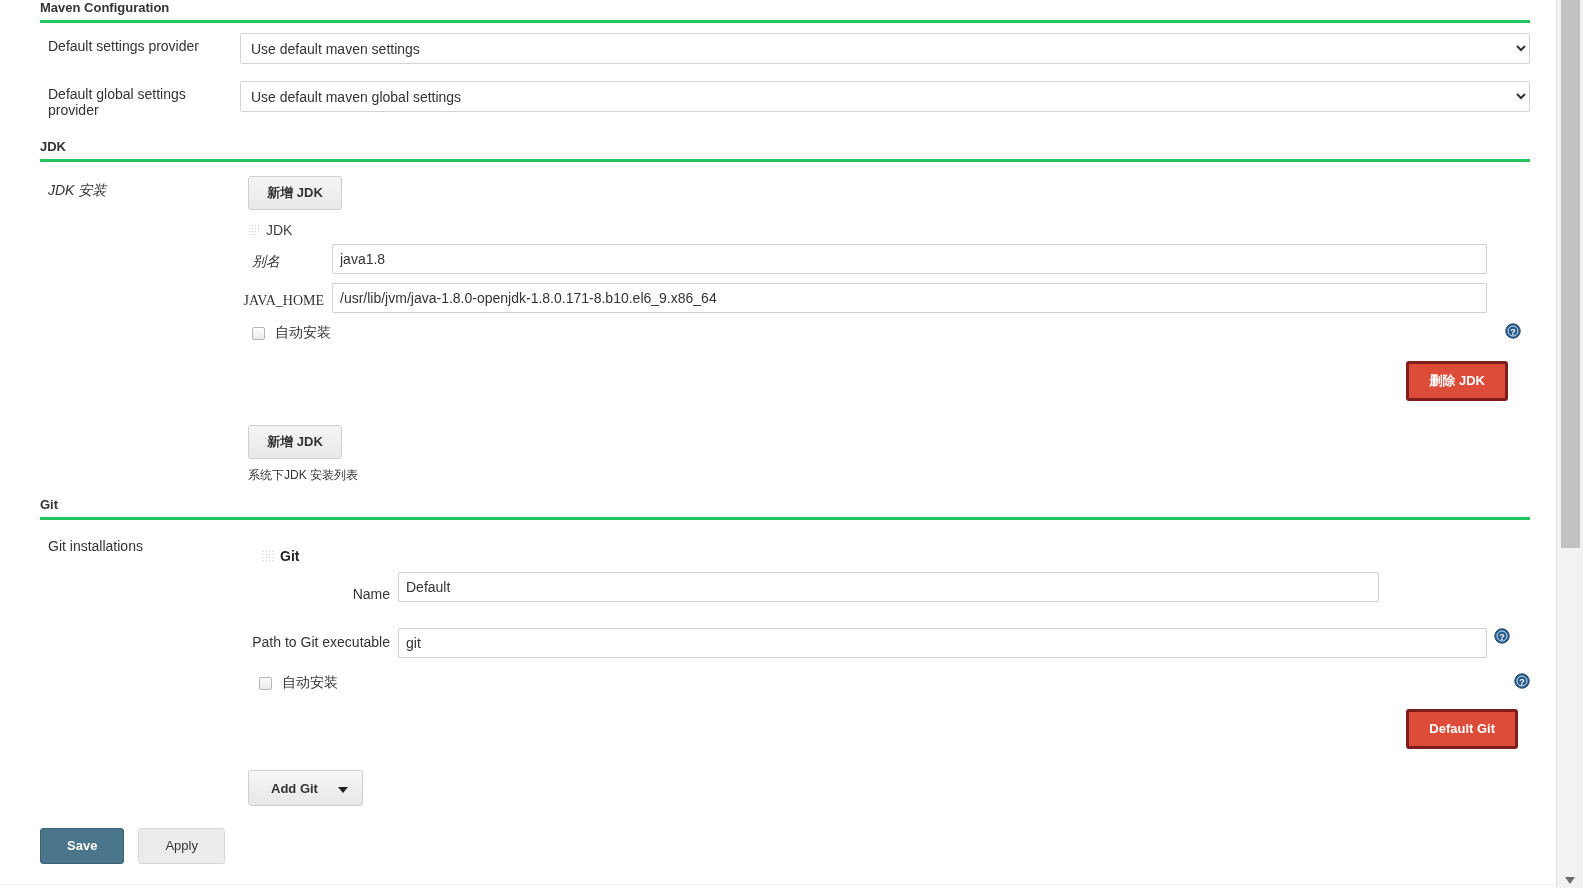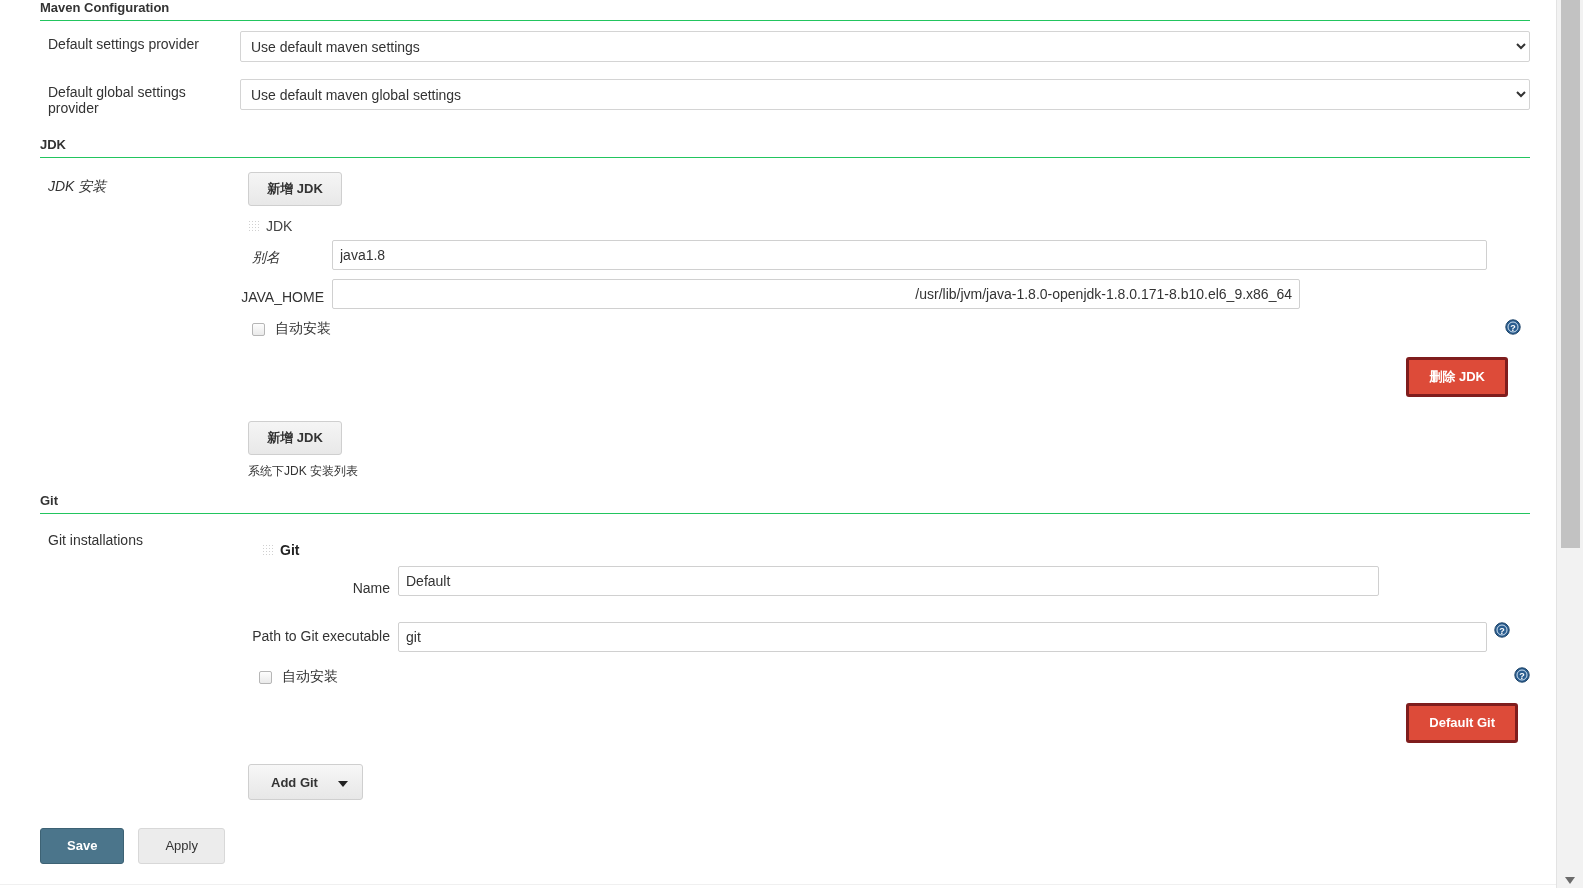--- a/index.html
+++ b/index.html
@@ -46,21 +46,21 @@
 
   
   .section {
     margin: 0 26px 0 40px;
   }
   .section-title {
     font-size: 13px;
     font-weight: bold;
     color: #333;
     padding-bottom: 5px;
-    border-bottom: 1px solid #22c55e;
+    border-bottom: 3px solid #22c55e;
     margin-bottom: 0;
   }
 
   .row {
     display: flex;
     align-items: flex-start;
     padding-top: 10px;
   }
   .row-label {
     width: 200px;
@@ -301,22 +301,22 @@
           <div class="entry-head" style="margin-left:8px;margin-top:8px;">
             <span class="grip"></span><span>JDK</span>
           </div>
 
           <div style="display:flex;align-items:center;margin-top:4px;">
             <div class="sub-label" style="width:92px;flex:0 0 92px;text-align:left;padding-left:12px;font-style:italic;">别名</div>
             <input class="jk-input" style="width: 1155px;" value="java1.8">
           </div>
 
           <div style="display:flex;align-items:center;margin-top:9px;">
-            <div class="sub-label" style="width:92px;flex:0 0 92px;">JAVA_HOME</div>
-            <input class="jk-input" style="width: 968px; text-align: right;" value="/usr/lib/jvm/java-1.8.0-openjdk-1.8.0.171-8.b10.el6_9.x86_64">
+            <div class="sub-label" style="width:92px;flex:0 0 92px;font-family:Liberation Serif, serif;">JAVA_HOME</div>
+            <input class="jk-input" style="width: 1155px;" value="/usr/lib/jvm/java-1.8.0-openjdk-1.8.0.171-8.b10.el6_9.x86_64">
           </div>
 
           <div style="display:flex;align-items:center;margin-top:10px;">
             <div class="chk-line" style="margin-left:12px;">
               <span class="chk"></span>
               <span>自动安装</span>
             </div>
             <div style="margin-left:auto;margin-right:9px;">
               <svg class="help-icon" viewBox="0 0 16 16">
                 <circle cx="8" cy="8" r="7.2" fill="#2a5d8f" stroke="#1e4468" stroke-width="1"></circle>

